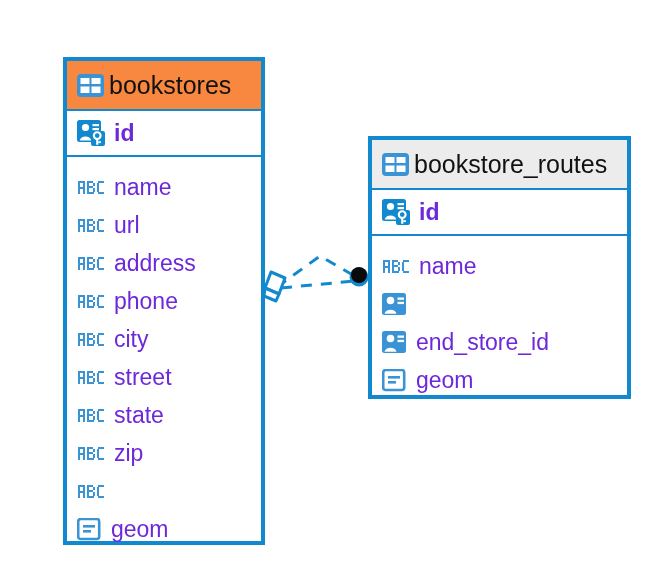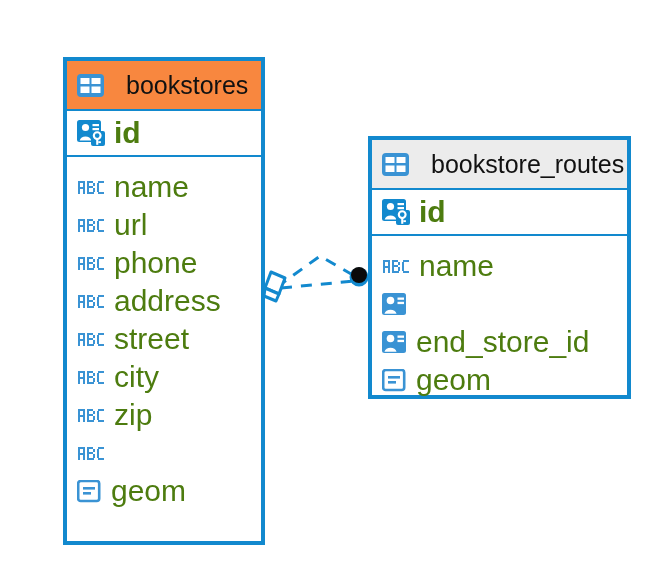--- a/index.html
+++ b/index.html
@@ -31,21 +31,21 @@
     background: #ffffff;
     z-index: 3;
   }
 
   .entity-header {
     box-sizing: border-box;
     height: 50px;
     display: flex;
     align-items: center;
     padding-left: 10px;
-    gap: 22px;
+    gap: 5px;
     border-bottom: 2px solid #1289ce;
   }
   .entity-header.accent { background: #f8873f; }
   .entity-header.plain  { background: #ececec; text-align: right; }
 
   .entity-title {
     font-size: 25px;
     color: #111111;
     line-height: 1;
     white-space: nowrap;
@@ -68,22 +68,22 @@
 
   .field-row {
     height: 38px;
     display: flex;
     align-items: center;
     padding-left: 10px;
     gap: 9px;
   }
 
   .field-name {
-    font-size: 30px;
-    color: #4d7c0f;
+    font-size: 23px;
+    color: #6d28d9;
     line-height: 1;
     white-space: nowrap;
   }
   .field-name.bold {
     font-weight: bold;
   }
 
   
   .icon {
     flex: 0 0 auto;
@@ -214,41 +214,61 @@
                 <rect x="10" y="3" width="2" height="11"></rect>
                 <rect x="16" y="3" width="2" height="3"></rect>
                 <rect x="10" y="6" width="6" height="2"></rect>
                 <rect x="16" y="8" width="2" height="4"></rect>
                 <rect x="10" y="12" width="7" height="2"></rect>
                 <rect x="21" y="1" width="6" height="2"></rect>
                 <rect x="20" y="3" width="2" height="9"></rect>
                 <rect x="21" y="12" width="6" height="2"></rect>
               </g>
             </svg></span>
+          <span class="field-name">address</span>
+        </div>
+        <div class="field-row">
+          <span class="abc-icon"><svg width="28" height="15" viewBox="0 0 28 15" shape-rendering="crispEdges">
+              <g fill="#3a93d4">
+                <rect x="1" y="1" width="7" height="2"></rect>
+                <rect x="1" y="3" width="2" height="11"></rect>
+                <rect x="6" y="3" width="2" height="11"></rect>
+                <rect x="1" y="7" width="7" height="2"></rect>
+                <rect x="10" y="1" width="6" height="2"></rect>
+                <rect x="10" y="3" width="2" height="11"></rect>
+                <rect x="16" y="3" width="2" height="3"></rect>
+                <rect x="10" y="6" width="6" height="2"></rect>
+                <rect x="16" y="8" width="2" height="4"></rect>
+                <rect x="10" y="12" width="7" height="2"></rect>
+                <rect x="21" y="1" width="6" height="2"></rect>
+                <rect x="20" y="3" width="2" height="9"></rect>
+                <rect x="21" y="12" width="6" height="2"></rect>
+              </g>
+            </svg></span>
           <span class="field-name">phone</span>
         </div>
         <div class="field-row">
           <span class="abc-icon"><svg width="28" height="15" viewBox="0 0 28 15" shape-rendering="crispEdges">
               <g fill="#3a93d4">
                 <rect x="1" y="1" width="7" height="2"></rect>
                 <rect x="1" y="3" width="2" height="11"></rect>
                 <rect x="6" y="3" width="2" height="11"></rect>
                 <rect x="1" y="7" width="7" height="2"></rect>
                 <rect x="10" y="1" width="6" height="2"></rect>
                 <rect x="10" y="3" width="2" height="11"></rect>
                 <rect x="16" y="3" width="2" height="3"></rect>
                 <rect x="10" y="6" width="6" height="2"></rect>
                 <rect x="16" y="8" width="2" height="4"></rect>
                 <rect x="10" y="12" width="7" height="2"></rect>
                 <rect x="21" y="1" width="6" height="2"></rect>
                 <rect x="20" y="3" width="2" height="9"></rect>
                 <rect x="21" y="12" width="6" height="2"></rect>
               </g>
             </svg></span>
-          <span class="field-name">address</span>
+          <span class="field-name">city</span>
         </div>
         <div class="field-row">
           <span class="abc-icon"><svg width="28" height="15" viewBox="0 0 28 15" shape-rendering="crispEdges">
               <g fill="#3a93d4">
                 <rect x="1" y="1" width="7" height="2"></rect>
                 <rect x="1" y="3" width="2" height="11"></rect>
                 <rect x="6" y="3" width="2" height="11"></rect>
                 <rect x="1" y="7" width="7" height="2"></rect>
                 <rect x="10" y="1" width="6" height="2"></rect>
                 <rect x="10" y="3" width="2" height="11"></rect>
@@ -274,21 +294,21 @@
                 <rect x="10" y="3" width="2" height="11"></rect>
                 <rect x="16" y="3" width="2" height="3"></rect>
                 <rect x="10" y="6" width="6" height="2"></rect>
                 <rect x="16" y="8" width="2" height="4"></rect>
                 <rect x="10" y="12" width="7" height="2"></rect>
                 <rect x="21" y="1" width="6" height="2"></rect>
                 <rect x="20" y="3" width="2" height="9"></rect>
                 <rect x="21" y="12" width="6" height="2"></rect>
               </g>
             </svg></span>
-          <span class="field-name">city</span>
+          <span class="field-name">state</span>
         </div>
         <div class="field-row">
           <span class="abc-icon"><svg width="28" height="15" viewBox="0 0 28 15" shape-rendering="crispEdges">
               <g fill="#3a93d4">
                 <rect x="1" y="1" width="7" height="2"></rect>
                 <rect x="1" y="3" width="2" height="11"></rect>
                 <rect x="6" y="3" width="2" height="11"></rect>
                 <rect x="1" y="7" width="7" height="2"></rect>
                 <rect x="10" y="1" width="6" height="2"></rect>
                 <rect x="10" y="3" width="2" height="11"></rect>

